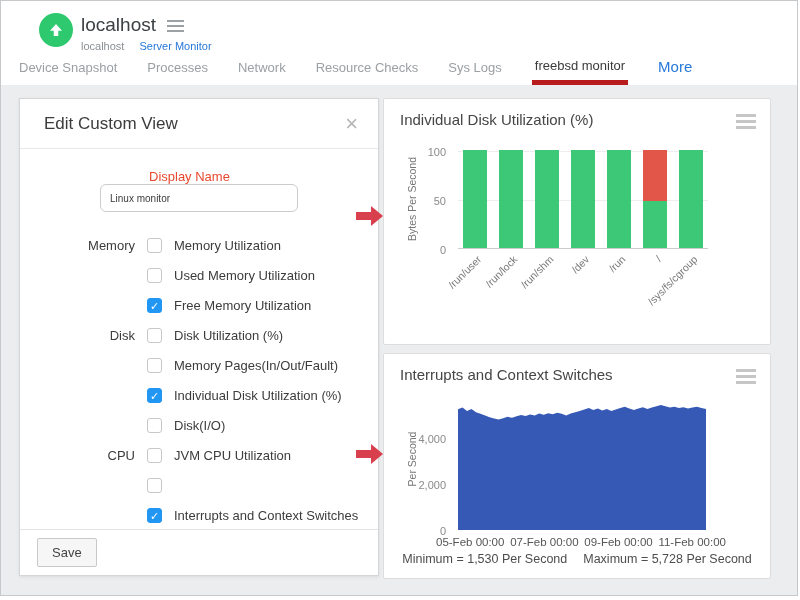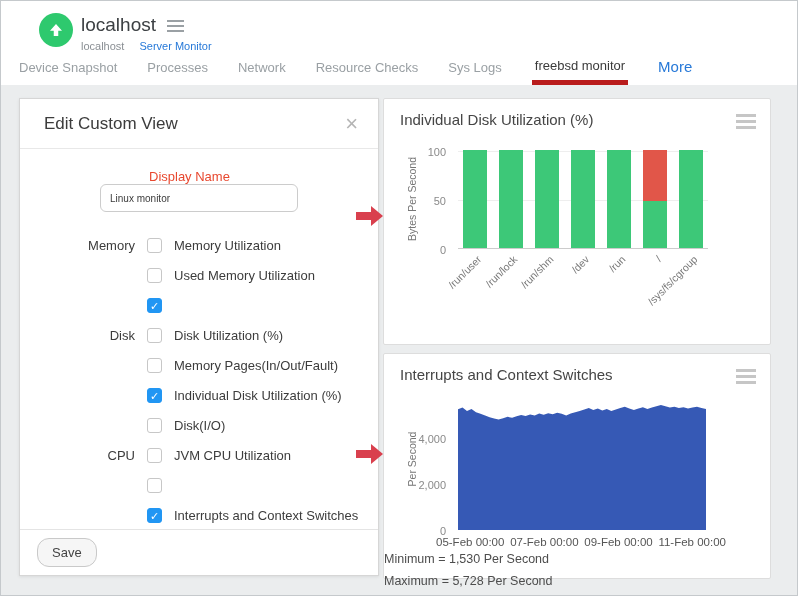--- a/index.html
+++ b/index.html
@@ -32,21 +32,21 @@
   .modal-body { padding: 20px 24px 0; }
   .dn-row { display: flex; align-items: center; margin-bottom: 24px; flex-direction: column; }
   .dn-row label { width: 100px; font-size: 13px; color: #e8482f; }
   .dn-row input { width: 198px; height: 28px; border: 1px solid #ccc; border-radius: 6px; padding: 0 9px; font-size: 10px; color: #3c3c3c; font-family: "Liberation Sans", sans-serif; }
   .cv-row { display: flex; align-items: center; height: 18px; margin-bottom: 12px; }
   .grp { width: 91px; text-align: right; margin-right: 12px; font-size: 13px; color: #3c3c3c; flex: none; }
   .cb { width: 15px; height: 15px; border: 1px solid #c7c7c7; border-radius: 3px; background: #fff; font-size: 11px; line-height: 14px; text-align: center; color: #fff; cursor: pointer; flex: none; }
   .cb.checked { background: #2196f3; border-color: #2196f3; }
   .lbl { margin-left: 12px; font-size: 13px; color: #3c3c3c; white-space: nowrap; }
   .modal-footer { position: absolute; left: 0; right: 0; bottom: 0; height: 46px; border-top: 1px solid #e4e4e4; padding: 8px 0 0 17px; background: #fff; }
-  .modal-footer button { background: #f6f6f6; border: 1px solid #c9c9c9; border-radius: 12px; padding: 6px 14px; font-size: 13px; color: #444; cursor: pointer; font-family: "Liberation Sans", sans-serif; }
+  .modal-footer button { background: #f6f6f6; border: 1px solid #c9c9c9; border-radius: 2px; padding: 6px 14px; font-size: 13px; color: #444; cursor: pointer; font-family: "Liberation Sans", sans-serif; }
 
   
   .arrow { position: absolute; width: 27px; height: 20px; }
   .arrow::before { content: ""; position: absolute; left: 0; top: 6px; width: 15px; height: 8px; background: #d9404e; }
   .arrow::after { content: ""; position: absolute; left: 15px; top: 0; border-top: 10px solid transparent; border-bottom: 10px solid transparent; border-left: 12px solid #d9404e; }
   .arrow1 { left: 355px; top: 121px; }
   .arrow2 { left: 355px; top: 359px; }
 
   
   .card { position: absolute; left: 382px; width: 388px; background: #fff; border: 1px solid #ddd; border-radius: 2px; }
@@ -67,21 +67,21 @@
   .bar { width: 24px; display: flex; flex-direction: column; justify-content: flex-end; }
   .bar div { width: 100%; }
   .xlabels1 { position: absolute; left: 74px; top: 152px; width: 250px; height: 58px; }
   .xlabels1 span { position: absolute; width: 70px; top: 2px; text-align: right; font-size: 10.5px; color: #7a7a7a; transform: rotate(-45deg); transform-origin: 100% 0; white-space: nowrap; }
   .legend1 { position: absolute; left: 24px; top: 218px; display: flex; gap: 26px; align-items: center; font-size: 11px; color: #666; }
   .legend-item { display: flex; align-items: center; }
   .sq { width: 10px; height: 10px; display: inline-block; margin-right: 6px; flex: none; }
 
   .plot2 { position: absolute; left: 74px; top: 38px; width: 248px; height: 138px; border-bottom: 1px solid #ccc; }
   .xlabels2 { position: absolute; left: 52px; top: 182px; width: 290px; display: flex; justify-content: space-between; font-size: 11.5px; color: #555; }
-  .minmax { position: absolute; left: 0; right: 0; top: 198px; display: flex; justify-content: center; gap: 8px; font-size: 12.5px; color: #4d4d4d; flex-direction: column; }
+  .minmax { position: absolute; left: 0; right: 0; top: 198px; display: flex; justify-content: center; gap: 16px; font-size: 12.5px; color: #4d4d4d; }
   .legend2 { position: absolute; left: 0; right: 0; top: 215px; display: flex; justify-content: center; gap: 20px; align-items: center; font-size: 11px; color: #666; }
 </style>
 </head>
 <body>
 
 <div class="page">
 
   <header class="app-header">
     <div class="app-icon">
       <svg width="18" height="18" viewBox="0 0 24 24">
@@ -130,20 +130,21 @@
               <span class="lbl">Memory Utilization</span>
             </div>
             <div class="cv-row">
               <span class="grp"></span>
               <span class="cb"></span>
               <span class="lbl">Used Memory Utilization</span>
             </div>
             <div class="cv-row">
               <span class="grp"></span>
               <span class="cb checked">✓</span>
+              <span class="lbl">Free Memory Utilization</span>
             </div>
             <div class="cv-row">
               <span class="grp">Disk</span>
               <span class="cb"></span>
               <span class="lbl">Disk Utilization (%)</span>
             </div>
             <div class="cv-row">
               <span class="grp"></span>
               <span class="cb"></span>
               <span class="lbl">Memory Pages(In/Out/Fault)</span>

